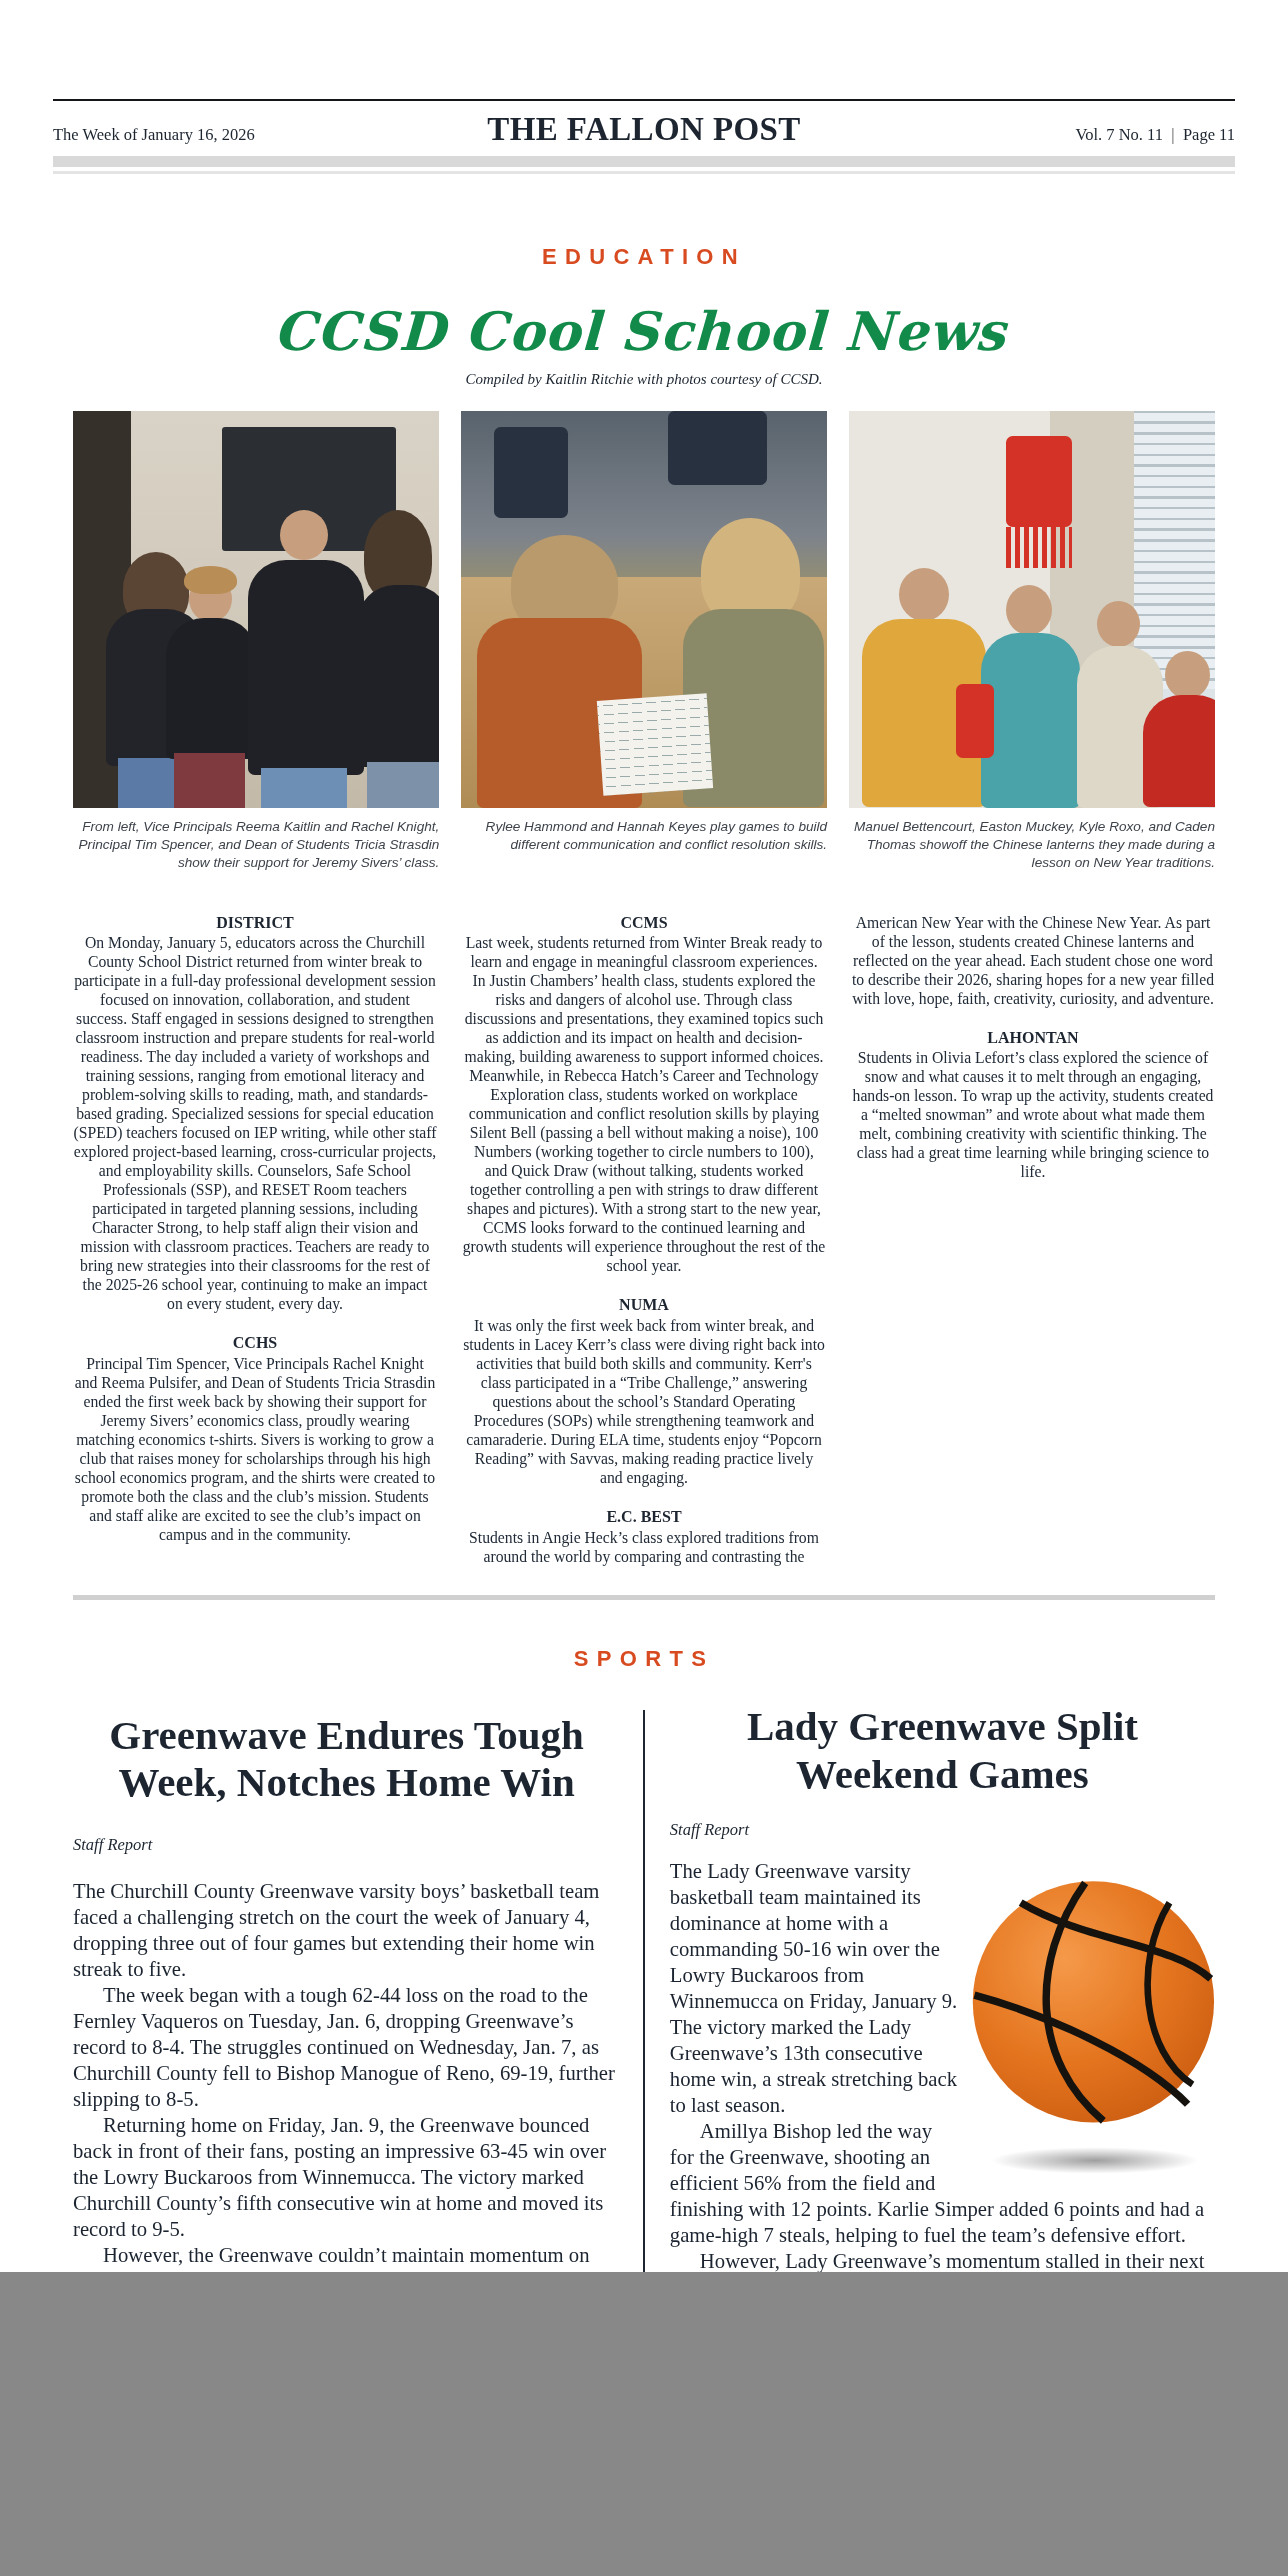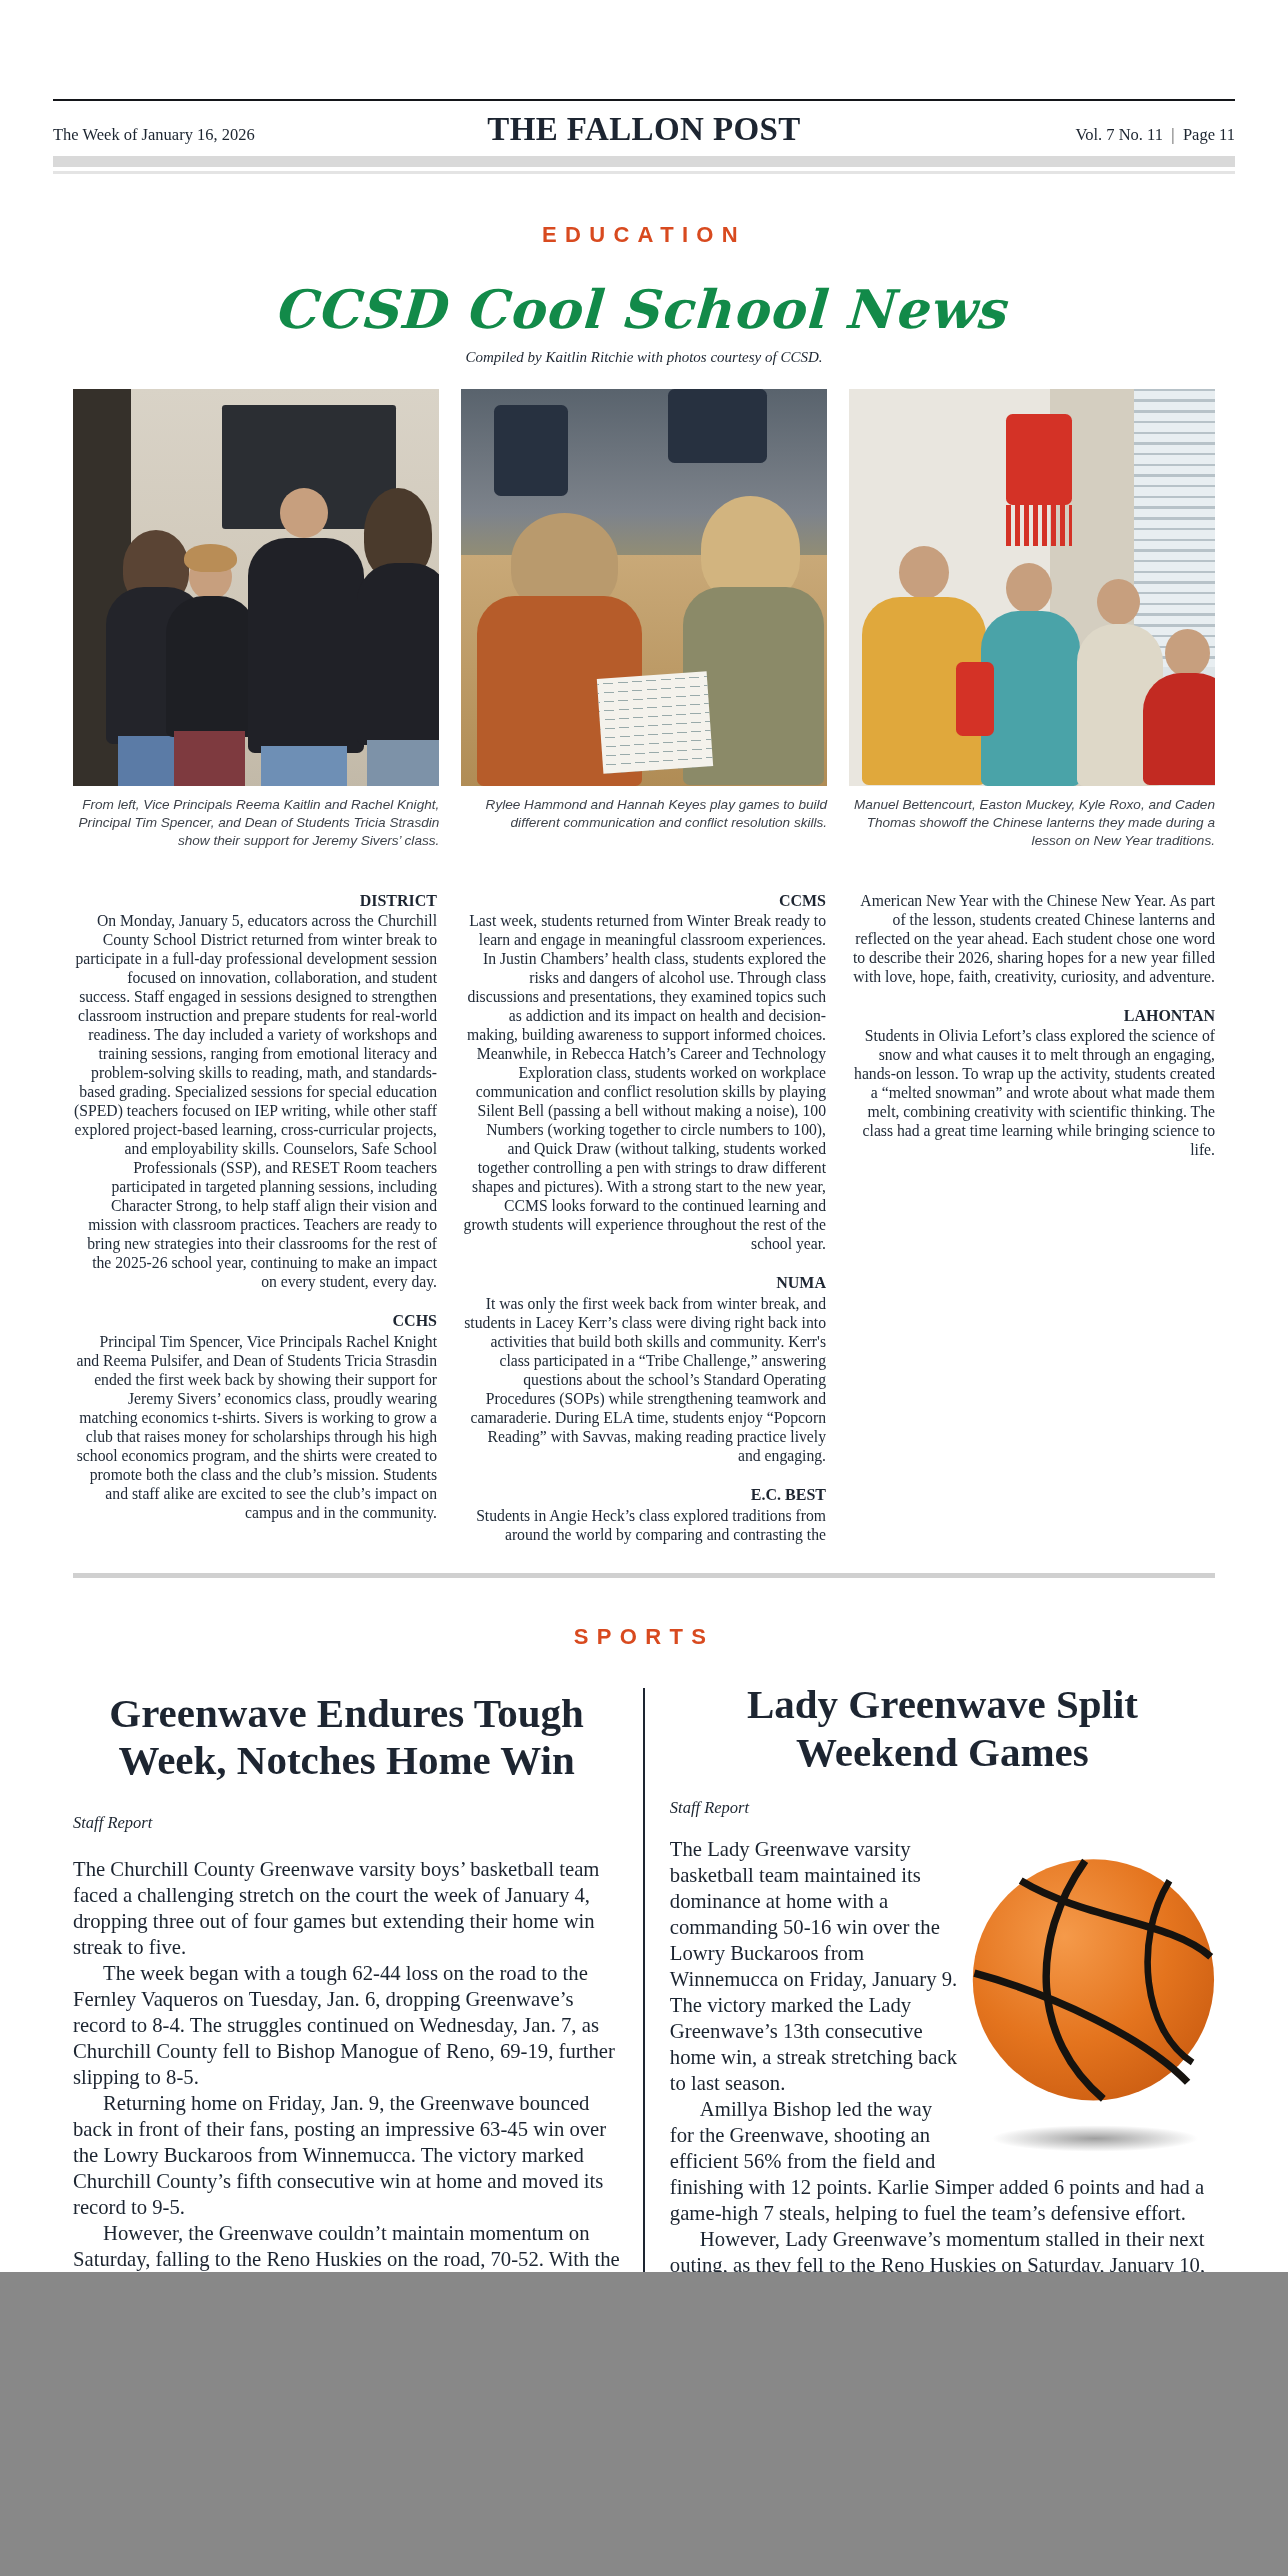--- a/index.html
+++ b/index.html
@@ -16,21 +16,21 @@
   .header-vol { text-align:right; }
   .masthead { font-size:33px; font-weight:bold; letter-spacing:0.4px; color:#1d2531; text-align:center; white-space:nowrap; }
   .hsep { margin:0 8.3px; font-weight:normal; color:#555; }
   .header-bar { height:10.7px; background:#d9d9d9; margin:8.3px 53px 0; }
   .header-bar-thin { height:3.3px; background:#e4e4e4; margin:4.1px 53px 0; }
   
   .section-label {
     text-align:center; font-family:"Liberation Sans", sans-serif; font-weight:bold;
     color:#d84a1f; font-size:22px; letter-spacing:8.3px;
   }
-  .edu-label { margin-top:48px; }
+  .edu-label { margin-top:70px; }
   
   .edu-title {
     margin-top:30px; text-align:center; color:#128a49;
     font-family:"DejaVu Serif", serif; font-style:italic; font-weight:bold;
     font-size:53px; letter-spacing:0.8px; transform:skewX(-5deg);
   }
   .edu-byline { margin-top:8.3px; text-align:center; font-style:italic; font-size:15px; color:#1c2530; }
   
   .photos { margin:23px 73px 0; display:flex; gap:21.5px; }
   .photo-block { flex:1; min-width:0; }
@@ -56,21 +56,21 @@
   
   .p3-base { inset:0; background:linear-gradient(90deg,#e9e6df 0 55%,#d4cec0 55% 78%,#dde4e7 78% 100%); }
   .p3-blinds { right:0; top:0; width:22%; height:70%;
     background:repeating-linear-gradient(0deg,#e8eef1 0 8.3px,#b7c2c8 8.3px 10.7px); }
   .p3-lantern { background:#d43226; border-radius:6.6px; }
   .p3-fringe { background:repeating-linear-gradient(90deg,#d43226 0 5px,transparent 5px 9px); }
   
   .edu-columns {
     margin:40px 73px 0; height:661px; overflow:hidden;
     column-count:3; column-gap:25px; column-fill:auto;
-    font-size:15.7px; line-height:19px; color:#212b38; text-align:right;
+    font-size:15.7px; line-height:19px; color:#212b38; text-align:center;
   }
   .edu-columns h3 { font-size:16px; margin:0 0 1.7px; color:#1d2531; }
   .edu-columns h3.gap { margin-top:20px; }
   .edu-columns p { margin:0; }
   
   .section-rule { margin:21.5px 73px 0; height:5px; background:#d0d0d0; }
   .sports-label { margin-top:46px; }
   .sports { margin:31px 73px 0; display:flex; min-height:554px;font-family:Liberation Serif, serif; }
   .sport-col { width:50%; }
   .sport-col.left { padding-right:23px; }

